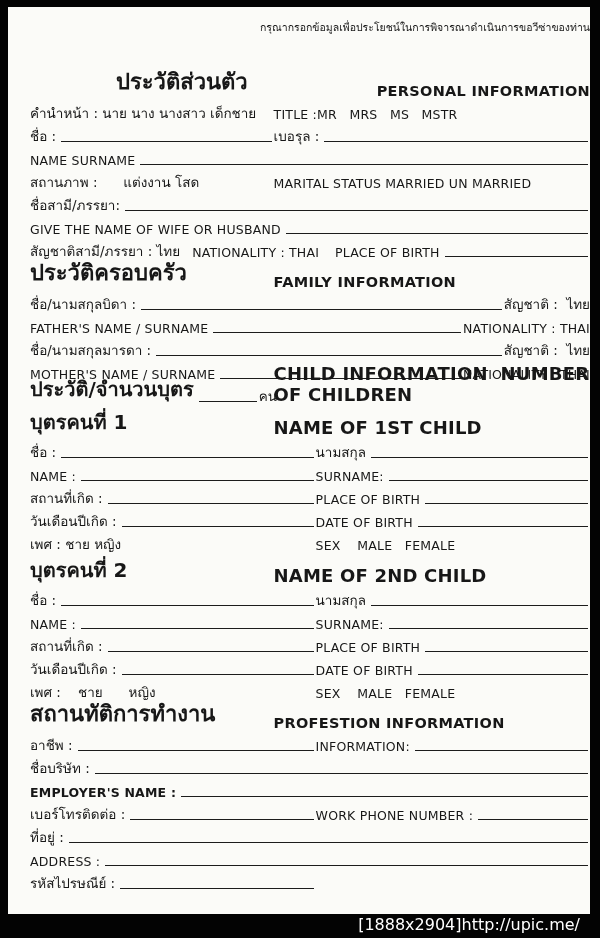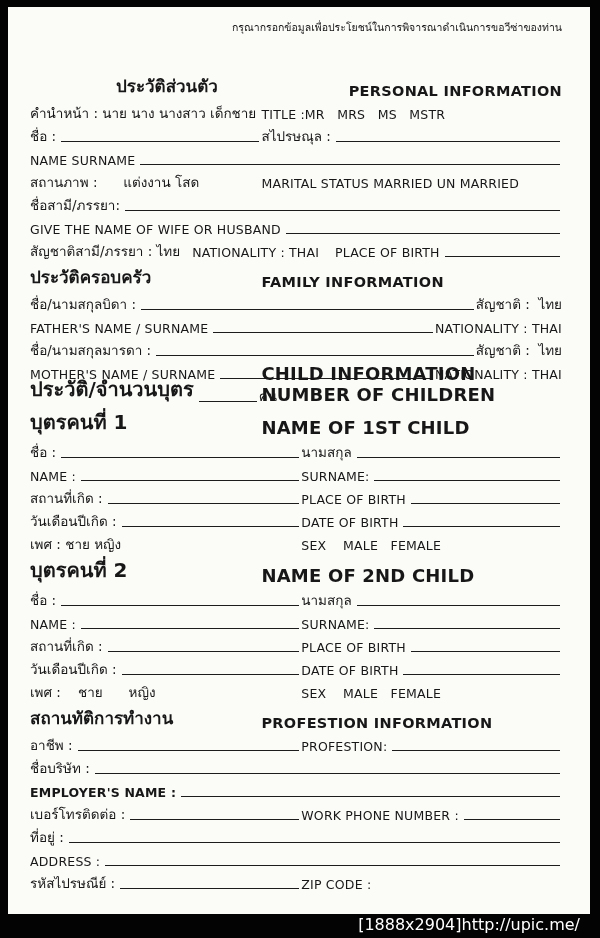--- a/index.html
+++ b/index.html
@@ -1,27 +1,27 @@
 <!DOCTYPE html>
 <html><head>
 <meta charset="utf-8">
 <style>
   html,body{margin:0;padding:0;}
   body{width:600px;height:938px;background:#000;font-family:"DejaVu Sans","Liberation Sans",sans-serif;}
   .frame{position:relative;width:600px;height:938px;background:#030303;padding:7px 10px 0 8px;box-sizing:border-box;}
-  .page{width:582px;height:907px;background:#fbfbf8;color:#171717;padding:12px 28px 0 22px;box-sizing:border-box;overflow:hidden;}
+  .page{width:582px;height:907px;background:#fbfbf8;color:#171717;padding:12px 0 0 22px;box-sizing:border-box;overflow:hidden;}
   .notice{height:14px;text-align:right;font-size:10.5px;white-space:pre;}
   .row{display:flex;align-items:flex-end;height:23px;}
   .h-personal{margin-top:36px;height:30px;}
   .h-sec{margin-top:0;height:30px;}
   .h-child{margin-top:6px;height:27px;}
   .lbl{white-space:pre-wrap;font-size:13.5px;line-height:1.15;}
   .en{white-space:pre-wrap;font-size:12.5px;letter-spacing:.2px;line-height:1.2;}
   .b{font-weight:bold;}
-  .th-head{font-size:17px;font-weight:bold;white-space:pre-wrap;}
+  .th-head{font-size:22px;font-weight:bold;white-space:pre-wrap;}
   .en-head{font-size:14.5px;font-weight:bold;letter-spacing:.3px;white-space:pre-wrap;}
   .sub-th{font-size:20px;font-weight:bold;white-space:pre-wrap;}
   .sub-en{font-size:18px;font-weight:bold;letter-spacing:.2px;white-space:pre-wrap;}
   .fill{flex:1 1 auto;border-bottom:1.2px solid #1c1c1c;margin:0 2px 3px 5px;height:1px;}
   .fill.short{flex:0 0 58px;}
   .l43{flex:0 0 43.5%;display:flex;align-items:flex-end;}
   .l51{flex:0 0 51%;display:flex;align-items:flex-end;}
   .rest{flex:1 1 auto;display:flex;align-items:flex-end;}
   .right{justify-content:flex-end;}
   .ns{flex:0 0 auto;}
@@ -53,21 +53,21 @@
         <span class="en" style="">MR   MRS   MS   MSTR</span>
       </div>
     </div>
 
     <div class="row">
       <div class="l43">
         <span class="lbl ns">ชื่อ :</span>
         <span class="fill"></span>
       </div>
       <div class="rest">
-        <span class="lbl ns">สไปรษณุล :</span>
+        <span class="lbl ns">เบอรุล :</span>
         <span class="fill"></span>
       </div>
     </div>
 
     <div class="row">
       <span class="en ns">NAME SURNAME</span>
       <span class="fill"></span>
     </div>
 
     <div class="row">
@@ -272,21 +272,21 @@
           <span class="en-head">PROFESTION INFORMATION</span>
         </div>
     </div>
 
     <div class="row">
       <div class="l51">
         <span class="lbl ns">อาชีพ :</span>
         <span class="fill"></span>
       </div>
       <div class="rest">
-        <span class="en ns">PROFESTION:</span>
+        <span class="en ns">INFORMATION:</span>
         <span class="fill"></span>
       </div>
     </div>
 
     <div class="row">
       <span class="lbl ns">ชื่อบริษัท :</span>
       <span class="fill"></span>
     </div>
 
     <div class="row">
@@ -313,21 +313,18 @@
     <div class="row">
       <span class="en ns">ADDRESS :</span>
       <span class="fill"></span>
     </div>
 
     <div class="row">
       <div class="l51">
         <span class="lbl ns">รหัสไปรษณีย์ :</span>
         <span class="fill"></span>
       </div>
-      <div class="rest">
-          <span class="en">ZIP CODE :</span>
-        </div>
     </div>
 
   </div>
 
   <div class="watermark">[1888x2904]http://upic.me/</div>
 </div>
 
 </body></html>

